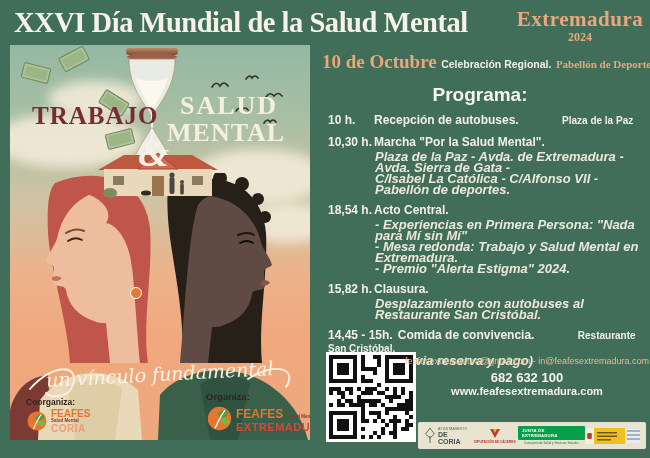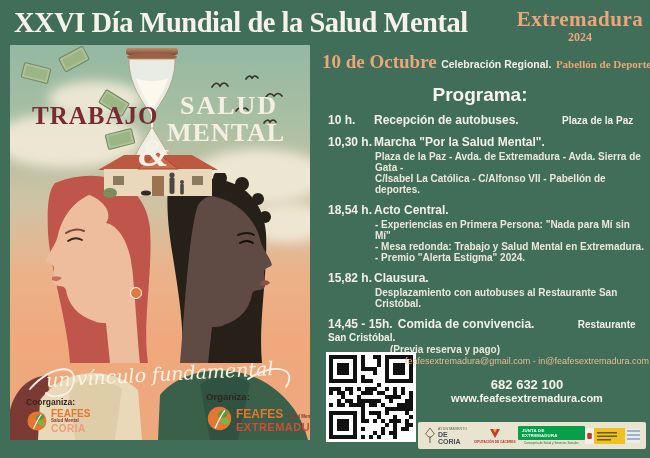--- a/index.html
+++ b/index.html
@@ -20,27 +20,27 @@
   .dateline .venue{font-family:"Liberation Serif",serif;font-weight:bold;font-size:11px;color:#eba67c;}
   .programa{position:absolute;left:322px;top:84px;width:316px;text-align:center;
     font-size:19px;font-weight:bold;color:#f8f5ec;}
   
   .program-list{position:absolute;left:328px;top:114px;width:318px;}
   .p-item{margin-bottom:9px;}
   .p-line{font-size:12px;font-weight:bold;color:#f3efe6;line-height:13px;}
   .p-time{display:inline-block;min-width:46px;}
   .p-time.wide{min-width:0;margin-right:5px;}
   .p-note{font-size:10px;padding-left:40px;}
-  .p-sub{font-size:10px;font-weight:bold;color:#ece7da;line-height:11px;padding-left:47px;}
+  .p-sub{font-size:13px;font-weight:bold;color:#ece7da;line-height:11px;padding-left:47px;font-style:italic;}
   .p-sub.extra{padding-left:62px;}
   .gap2{margin-top:2px;}
   
   .contact{position:absolute;left:404px;top:356px;width:246px;text-align:center;}
   .contact .emails{font-size:9px;font-weight:normal;color:#e5bd92;line-height:11px;}
-  .contact .phone{font-size:13px;font-weight:bold;color:#f6f2e8;line-height:15px;margin-top:10px;}
+  .contact .phone{font-size:13px;font-weight:bold;color:#f6f2e8;line-height:15px;margin-top:3px;}
   .contact .web{font-size:11px;font-weight:bold;color:#f6f2e8;line-height:13px;}
   .qr{position:absolute;left:326px;top:352px;background:#fff;padding:3px;line-height:0;}
   
   .logobar{position:absolute;left:418px;top:422px;width:228px;height:27px;background:#e9e4d0;
     border-radius:2px;display:flex;align-items:center;justify-content:space-between;padding:0 6px;box-sizing:border-box;}
   .lg{display:flex;align-items:center;gap:2px;}
   .lg-col{display:flex;flex-direction:column;align-items:center;}
   .coria-l1{font-size:3.5px;color:#5a6158;letter-spacing:.2px;}
   .coria-l2{font-size:7px;font-weight:bold;color:#434f56;line-height:7px;}
   .dipu-label{font-size:3.2px;font-weight:bold;color:#b5352c;width:46px;text-align:center;margin-top:1px;}

